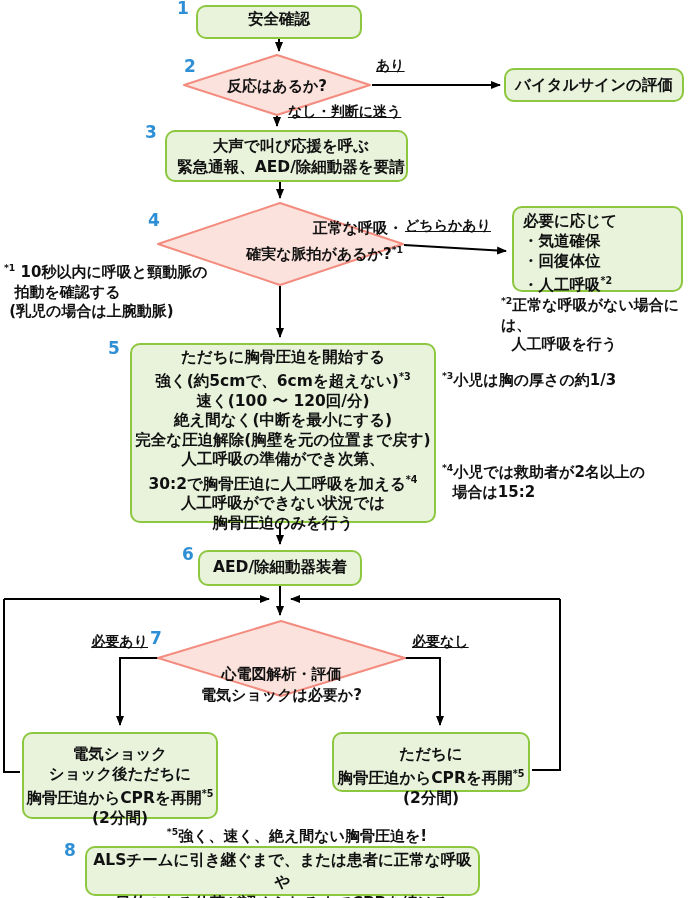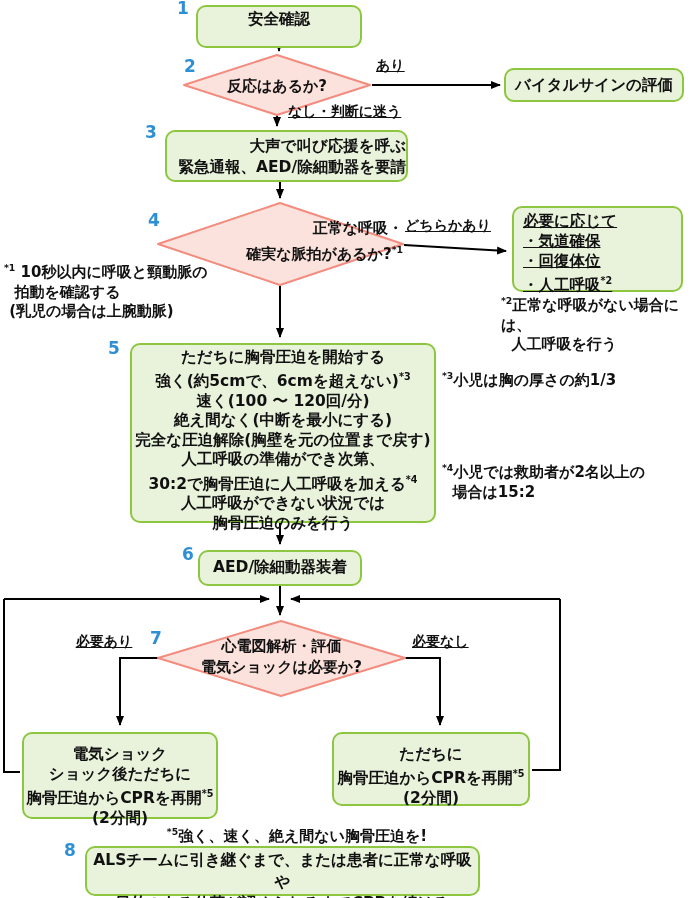--- a/index.html
+++ b/index.html
@@ -16,47 +16,47 @@
     background:var(--green-fill,#e9f3dc); border:2px solid var(--green-border,#8dc63f);
     border-radius:10px; text-align:center; font-size:15.5px; line-height:20px;
   }
   .dtext { position:absolute; z-index:3; text-align:center; font-size:15px; line-height:21px; }
   .num { position:absolute; z-index:3; color:var(--number-blue,#2e8fd5); font-size:17px; line-height:17px; }
   .elabel { position:absolute; z-index:3; font-size:14px; line-height:19px; white-space:nowrap;text-decoration:underline; }
   .note { position:absolute; z-index:3; font-size:15px; line-height:19.5px; white-space:pre-wrap; }
   sup { font-size:0.62em; }
 
   
-  #n-safety   { left:196px; top:5px;   width:166px; height:43px; line-height:24px; }
+  #n-safety   { left:196px; top:5px;   width:166px; height:34px; line-height:24px; }
   #n-vital    { left:504px; top:68px;  width:180px; height:34px; line-height:30px; }
-  #n-call     { left:165px; top:130px; width:243px; height:52px; text-align:right; padding:4px 0 0 9px; line-height:21px; }
-  #n-care     { left:512px; top:206px; width:171px; height:86px; text-align:left; padding:3px 0 0 9px;text-decoration:underline; }
+  #n-call     { left:165px; top:130px; width:243px; height:52px; text-align:center; padding:4px 0 0 9px; line-height:21px; }
+  #n-care     { left:512px; top:206px; width:171px; height:86px; text-align:left; padding:3px 0 0 9px; }
   #n-cpr      { left:130px; top:343px; width:306px; height:180px; padding-top:3px; line-height:19.4px; }
   #n-aed      { left:198px; top:550px; width:164px; height:36px; line-height:31px; }
   #n-shock    { left:22px;  top:732px; width:196px; height:87px; padding-top:10px; }
-  #n-noshock  { left:332px; top:732px; width:198px; height:74px; padding-top:10px; }
+  #n-noshock  { left:332px; top:732px; width:198px; height:60px; padding-top:10px; }
   #n-continue { left:85px;  top:846px; width:395px; height:50px; padding-top:2px; line-height:21.5px; }
 
   
   #t-d2 { left:184px; top:76px;  width:186px; }
   #t-d4 { left:158px; top:218px; width:245px;text-align:right; }
-  #t-d7 { left:158px; top:636px; width:247px;text-align:center; }
+  #t-d7 { left:158px; top:664px; width:247px;text-align:center; }
 
   
   #num1 { left:177px; top:0px; }   #num2 { left:184px; top:58px; }
   #num3 { left:145px; top:124px; } #num4 { left:148px; top:212px; }
   #num5 { left:108px; top:340px; } #num6 { left:182px; top:546px; }
   #num7 { left:150px; top:630px; } #num8 { left:64px;  top:842px; }
 
   
   #l-yes    { left:376px; top:56px; }
   #l-no     { left:288px; top:102px; }
   #l-either { left:405px; top:216px; }
   #l-both   { left:288px; top:292px; white-space:pre-wrap; }
-  #l-need   { left:60px;  top:632px; width:88px; text-align:center; }
+  #l-need   { left:60px;  top:632px; width:88px; text-align:right; }
   #l-noneed { left:412px; top:632px; }
 
   
   #note1 { left:4px;   top:258px; }
   #note2 { left:501px; top:291px; }
   #note3 { left:442px; top:366px; }
   #note4 { left:442px; top:458px; line-height:20px; }
   #note5 { left:97px;  top:822px; width:400px; text-align:center; }
 </style>
 </head>

